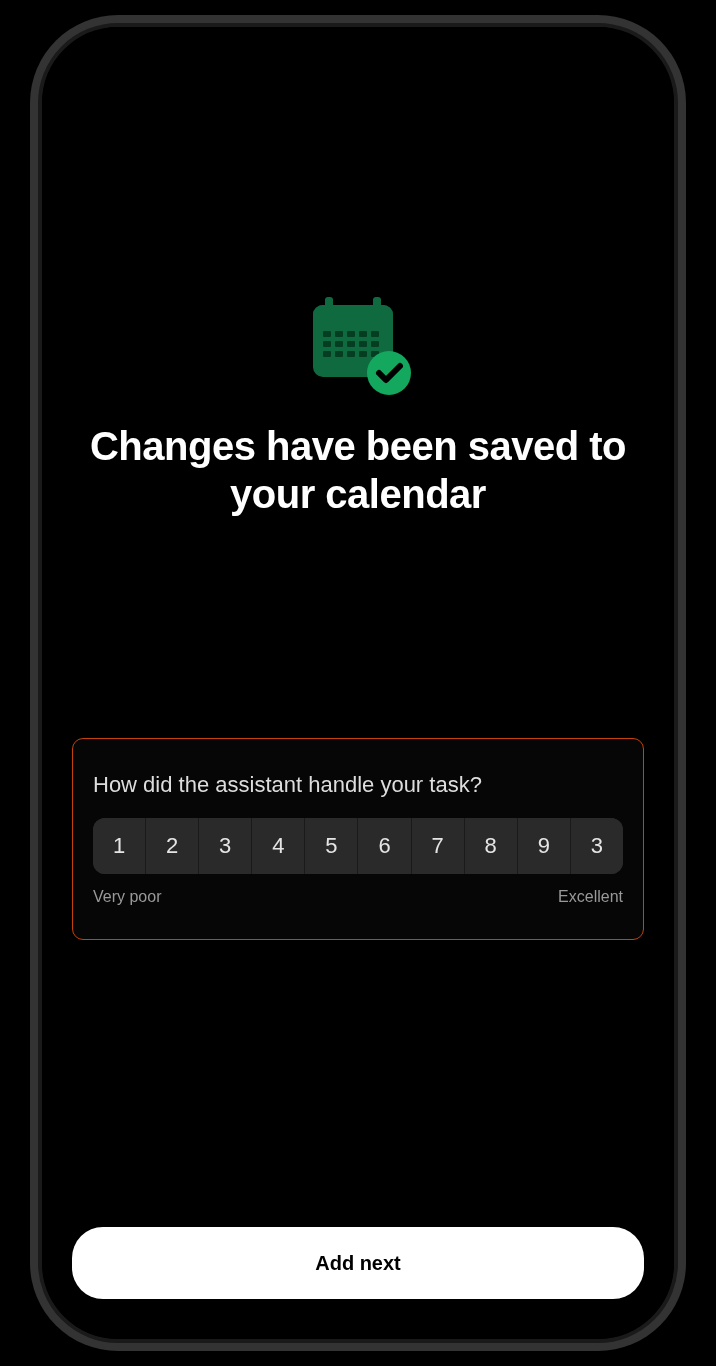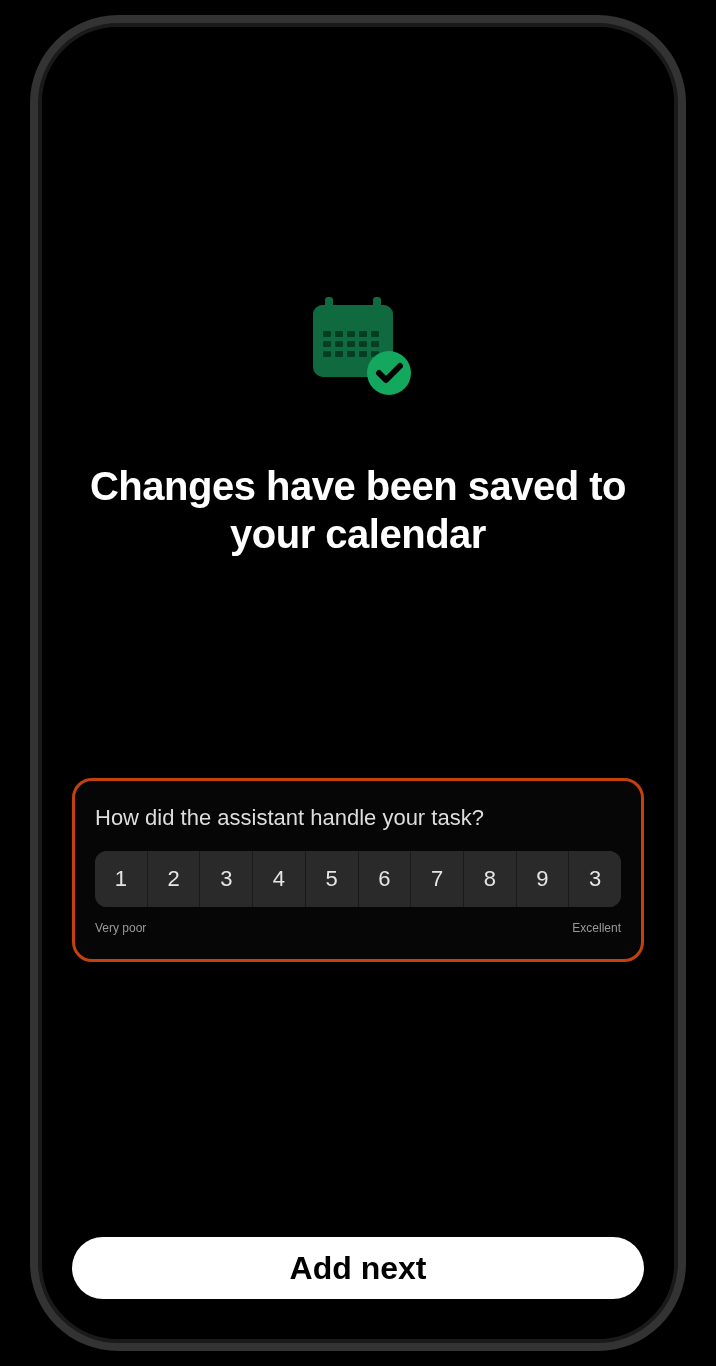--- a/index.html
+++ b/index.html
@@ -39,44 +39,43 @@
       flex-direction: column;
       position: relative;
     }
 
     .hero-section {
       margin-top: 230px;
       display: flex;
       flex-direction: column;
       align-items: center;
       text-align: center;
-      gap: 40px;
     }
 
     .calendar-icon-wrap {
       position: relative;
       width: 110px;
       height: 100px;
       margin-bottom: 25px;
     }
 
     .heading {
       color: #fff;
       font-size: 40px;
       font-weight: 700;
       line-height: 1.2;
       letter-spacing: -0.5px;
       padding: 0 10px;
     }
 
     .rating-card {
       margin-top: 220px;
-      border: 3px solid #c2410c;
-      border-radius: 20px;
-      padding: 24px 20px;
+      border: 1px solid #c2410c;
+      border-radius: 11px;
+      padding: 33px 20px;
       background: rgba(20,20,20,0.3);
     }
 
     .rating-question {
       color: #ddd;
       font-size: 22px;
       font-weight: 400;
       margin-bottom: 20px;
     }
 
@@ -103,39 +102,39 @@
     }
 
     .rating-btn:last-child {
       border-right: none;
     }
 
     .rating-labels {
       display: flex;
       justify-content: space-between;
       margin-top: 14px;
-      font-size: 12px;
+      font-size: 16px;
       color: #999;
     }
 
     .footer {
       position: absolute;
       bottom: 40px;
       left: 30px;
       right: 30px;
     }
 
     .primary-button {
       width: 100%;
-      height: 62px;
+      height: 72px;
       background: #fff;
       border: none;
       border-radius: 31px;
       color: #000;
-      font-size: 32px;
+      font-size: 20px;
       font-weight: 600;
       cursor: pointer;
       margin-top: 47px;
     }
   </style>
 </head>
 <body>
 
 <div class="phone-frame">
 

